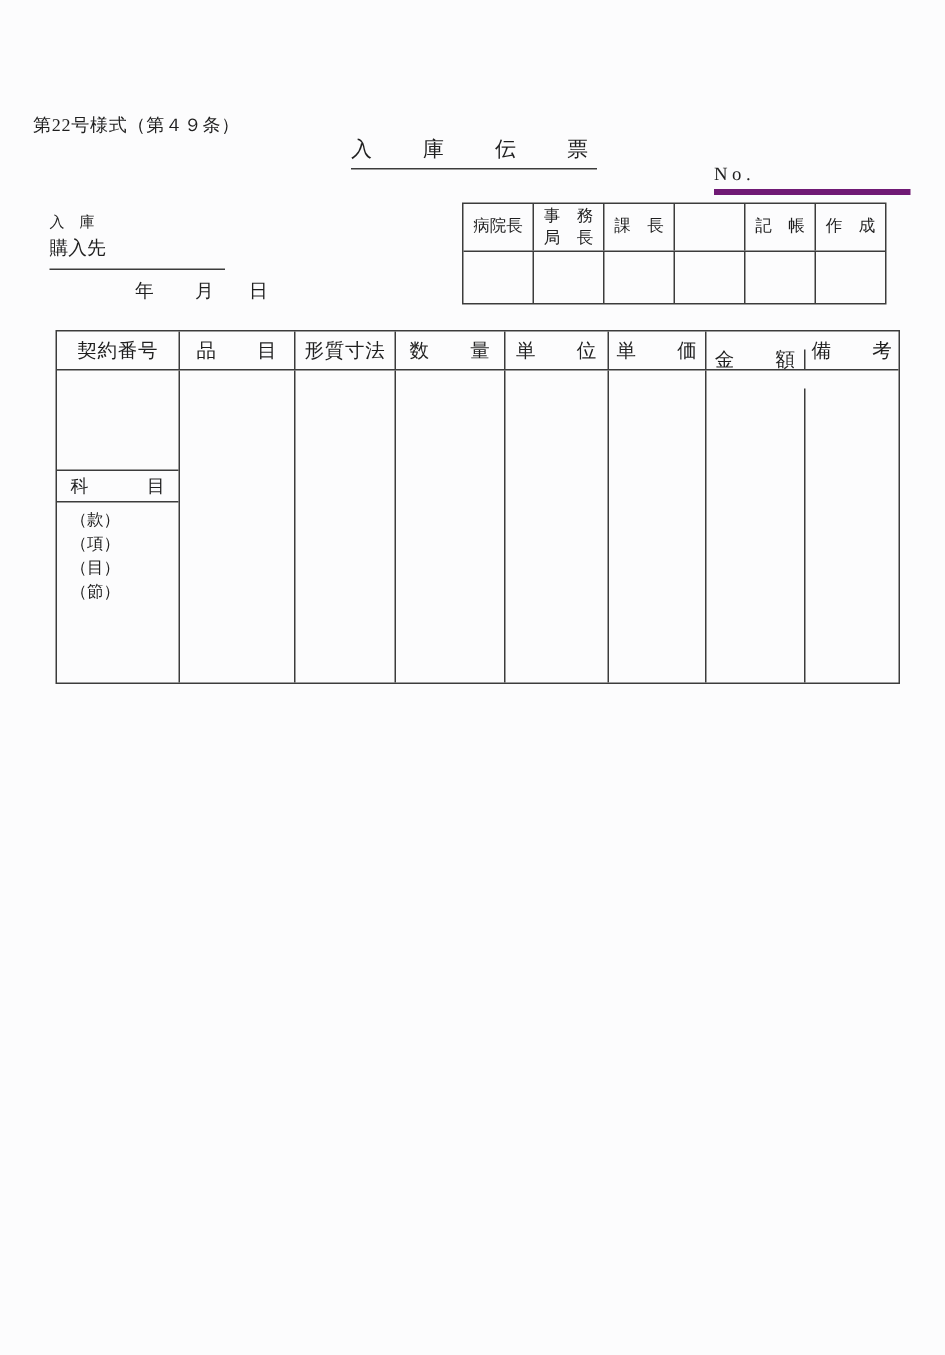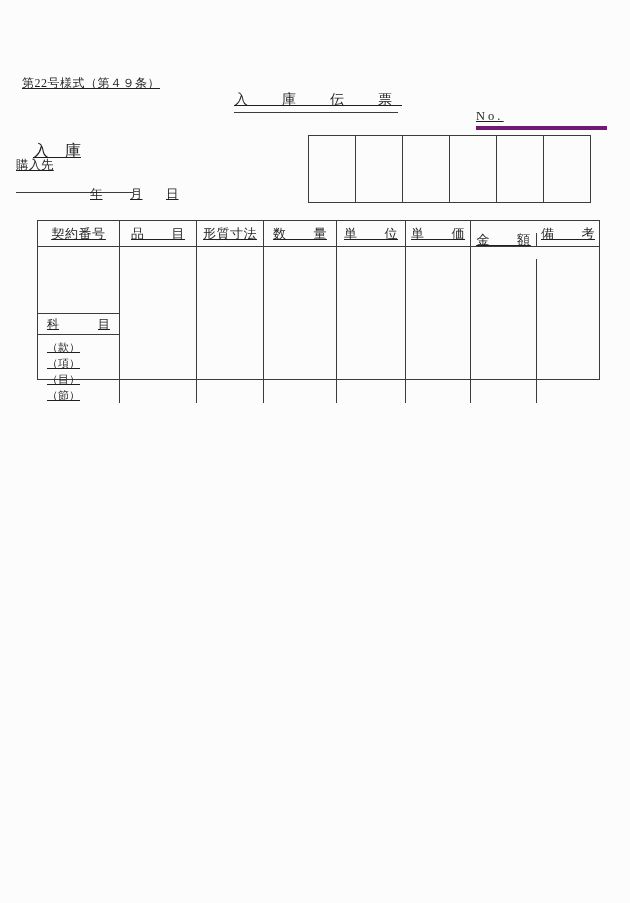--- a/index.html
+++ b/index.html
@@ -1,15 +1,15 @@
 <!DOCTYPE html>
 <html><head>
 <meta charset="utf-8">
 <style>
-  * { margin: 0; padding: 0; box-sizing: border-box; text-decoration: underline; }
+  * { margin: 0; padding: 0; box-sizing: border-box; }
   html, body { width: 630px; height: 903px; }
   body {
     background: #fcfcfd;
     color: #1f1f1f;
     font-family: "Liberation Serif", "DejaVu Serif", serif;
     position: relative;
     overflow: hidden;
   }
   .abs { position: absolute; }
 
@@ -22,25 +22,25 @@
     border-bottom: 1px solid #3c3c3c;
     padding-bottom: 3px;
     white-space: nowrap;
   }
   .no-field {
     left: 476px; top: 109px; width: 131px;
     border-bottom: 4px solid #701a75;
     font-size: 12.5px; letter-spacing: 3px;
     padding-bottom: 2px;
   }
-  .warehouse-label { left: 33px; top: 141px; font-size: 16px; }
+  .warehouse-label { left: 33px; top: 141px; font-size: 10px; }
   .supplier-field {
-    left: 16px; top: 157px; width: 117px;
+    left: 33px; top: 157px; width: 117px;
     border-bottom: 1px solid #3c3c3c;
-    font-size: 12.5px; padding-bottom: 18px;
+    font-size: 12.5px; padding-bottom: 5px;
   }
   .date-label { top: 186px; font-size: 12.5px; }
   .date-year  { left: 90px; }
   .date-month { left: 130px; }
   .date-day   { left: 166px; }
 
   
   .stamp-table {
     left: 308px; top: 135px; width: 283px; height: 68px;
     border: 1px solid #3c3c3c;
@@ -52,21 +52,21 @@
   .stamp-cell {
     flex: 1 1 0; border-right: 1px solid #3c3c3c;
     display: flex; align-items: center; justify-content: center;
     font-size: 11px; text-align: center;
     white-space: pre-line; line-height: 1.35;
   }
   .stamp-cell:last-child { border-right: none; }
 
   
   .main-table {
-    left: 37px; top: 220px; width: 563px; height: 160px;
+    left: 37px; top: 220px; width: 563px; height: 236px;
     border: 1px solid #3c3c3c;
     display: flex; flex-direction: column;
   }
   .mt-header { display: flex; height: 26px; border-bottom: 1px solid #3c3c3c; flex: 0 0 auto; }
   .mt-hcell {
     border-right: 1px solid #3c3c3c;
     display: flex; align-items: center; justify-content: center;
     font-size: 13px; white-space: pre; letter-spacing: 0.5px;
   }
   .mt-hcell:last-child, .mt-bcell:last-child { border-right: none; }
@@ -98,20 +98,29 @@
 <div class="abs warehouse-label">入　庫</div>
 <div class="abs supplier-field">
   <span>購入先</span>
 </div>
 
 <span class="abs date-label date-year">年</span>
 <span class="abs date-label date-month">月</span>
 <span class="abs date-label date-day">日</span>
 
 <div class="abs stamp-table">
+  <div class="stamp-row header">
+    <div class="stamp-cell">病院長</div>
+    <div class="stamp-cell">事　務
+局　長</div>
+    <div class="stamp-cell">課　長</div>
+    <div class="stamp-cell"></div>
+    <div class="stamp-cell">記　帳</div>
+    <div class="stamp-cell">作　成</div>
+  </div>
   <div class="stamp-row body">
     <div class="stamp-cell"></div>
     <div class="stamp-cell"></div>
     <div class="stamp-cell"></div>
     <div class="stamp-cell"></div>
     <div class="stamp-cell"></div>
     <div class="stamp-cell"></div>
   </div>
 </div>
 

